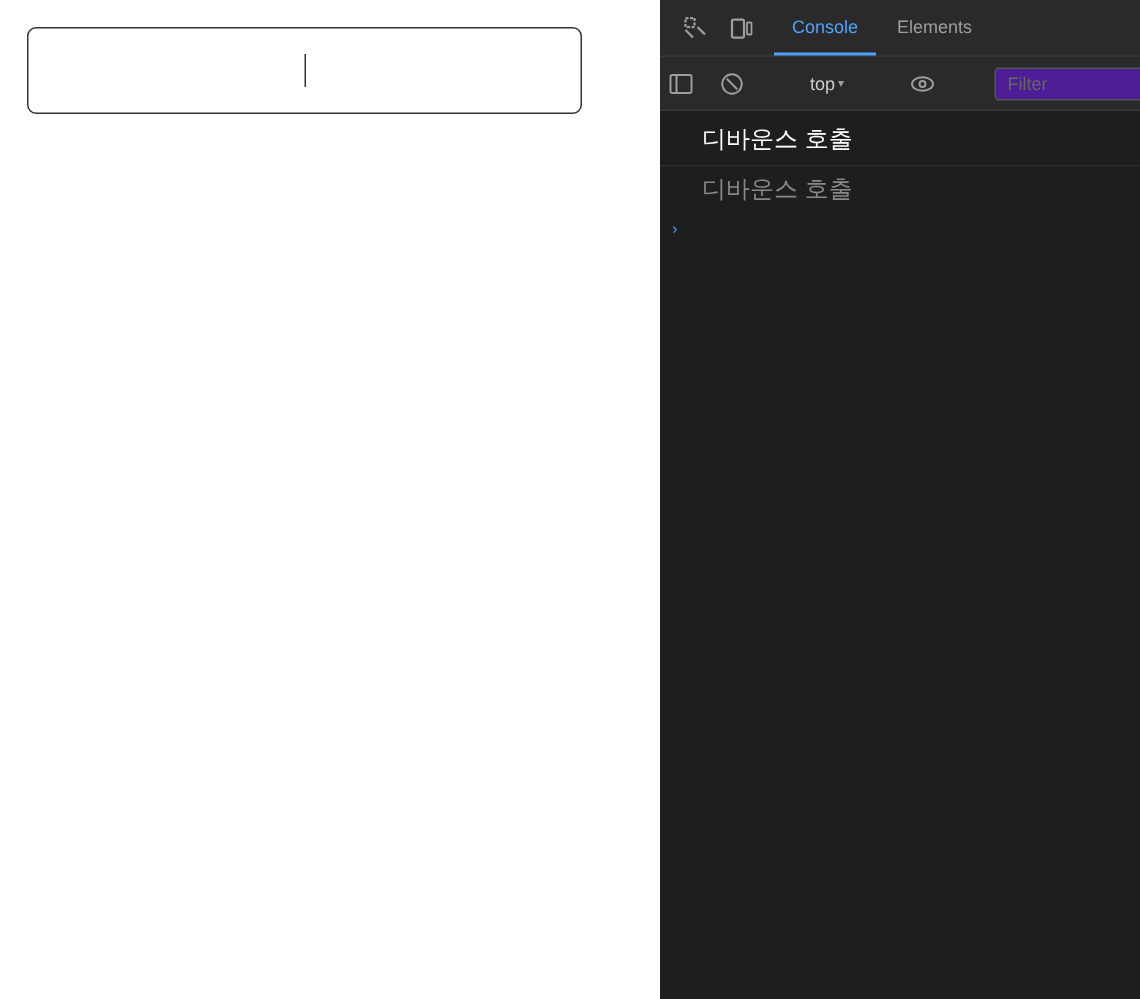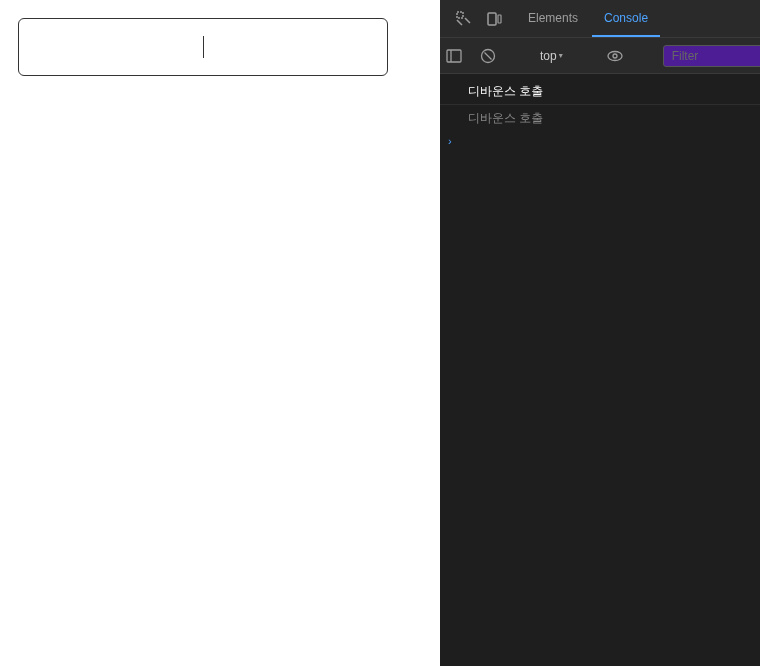--- a/index.html
+++ b/index.html
@@ -154,21 +154,21 @@
     .console-content {
       flex: 1;
       overflow-y: auto;
       padding: 4px 0;
     }
 
     .console-entry {
       display: flex;
       align-items: flex-start;
       padding: 4px 8px 4px 28px;
-      font-size: 12px;
+      font-size: 16px;
       line-height: 1.5;
       position: relative;
     }
 
     .console-entry.white-text {
       color: #ffffff;
       border-bottom: 1px solid #2e2e2e;
     }
 
     .console-entry.gray-text {
@@ -235,25 +235,25 @@
         </svg>
       </div>
       <div class="top-icon-btn" title="Device toolbar">
         <svg width="16" height="16" viewBox="0 0 16 16" fill="none">
           <rect x="2" y="2" width="8" height="12" rx="1" stroke="#9e9e9e" stroke-width="1.5" fill="none"></rect>
           <rect x="12" y="4" width="3" height="8" rx="0.5" stroke="#9e9e9e" stroke-width="1.2" fill="none"></rect>
         </svg>
       </div>
     </div>
 
+    <div class="devtools-tab active">
+      <span>Console</span>
+    </div>
     <div class="devtools-tab">
       <span>Elements</span>
-    </div>
-    <div class="devtools-tab active">
-      <span>Console</span>
     </div>
   </div>
 
   <div class="console-toolbar">
 
     <div class="toolbar-icon">
       <svg width="16" height="16" viewBox="0 0 16 16" fill="none">
         <rect x="1" y="2" width="14" height="12" rx="1" stroke="#9e9e9e" stroke-width="1.3" fill="none"></rect>
         <line x1="5" y1="2" x2="5" y2="14" stroke="#9e9e9e" stroke-width="1.3"></line>
       </svg>

